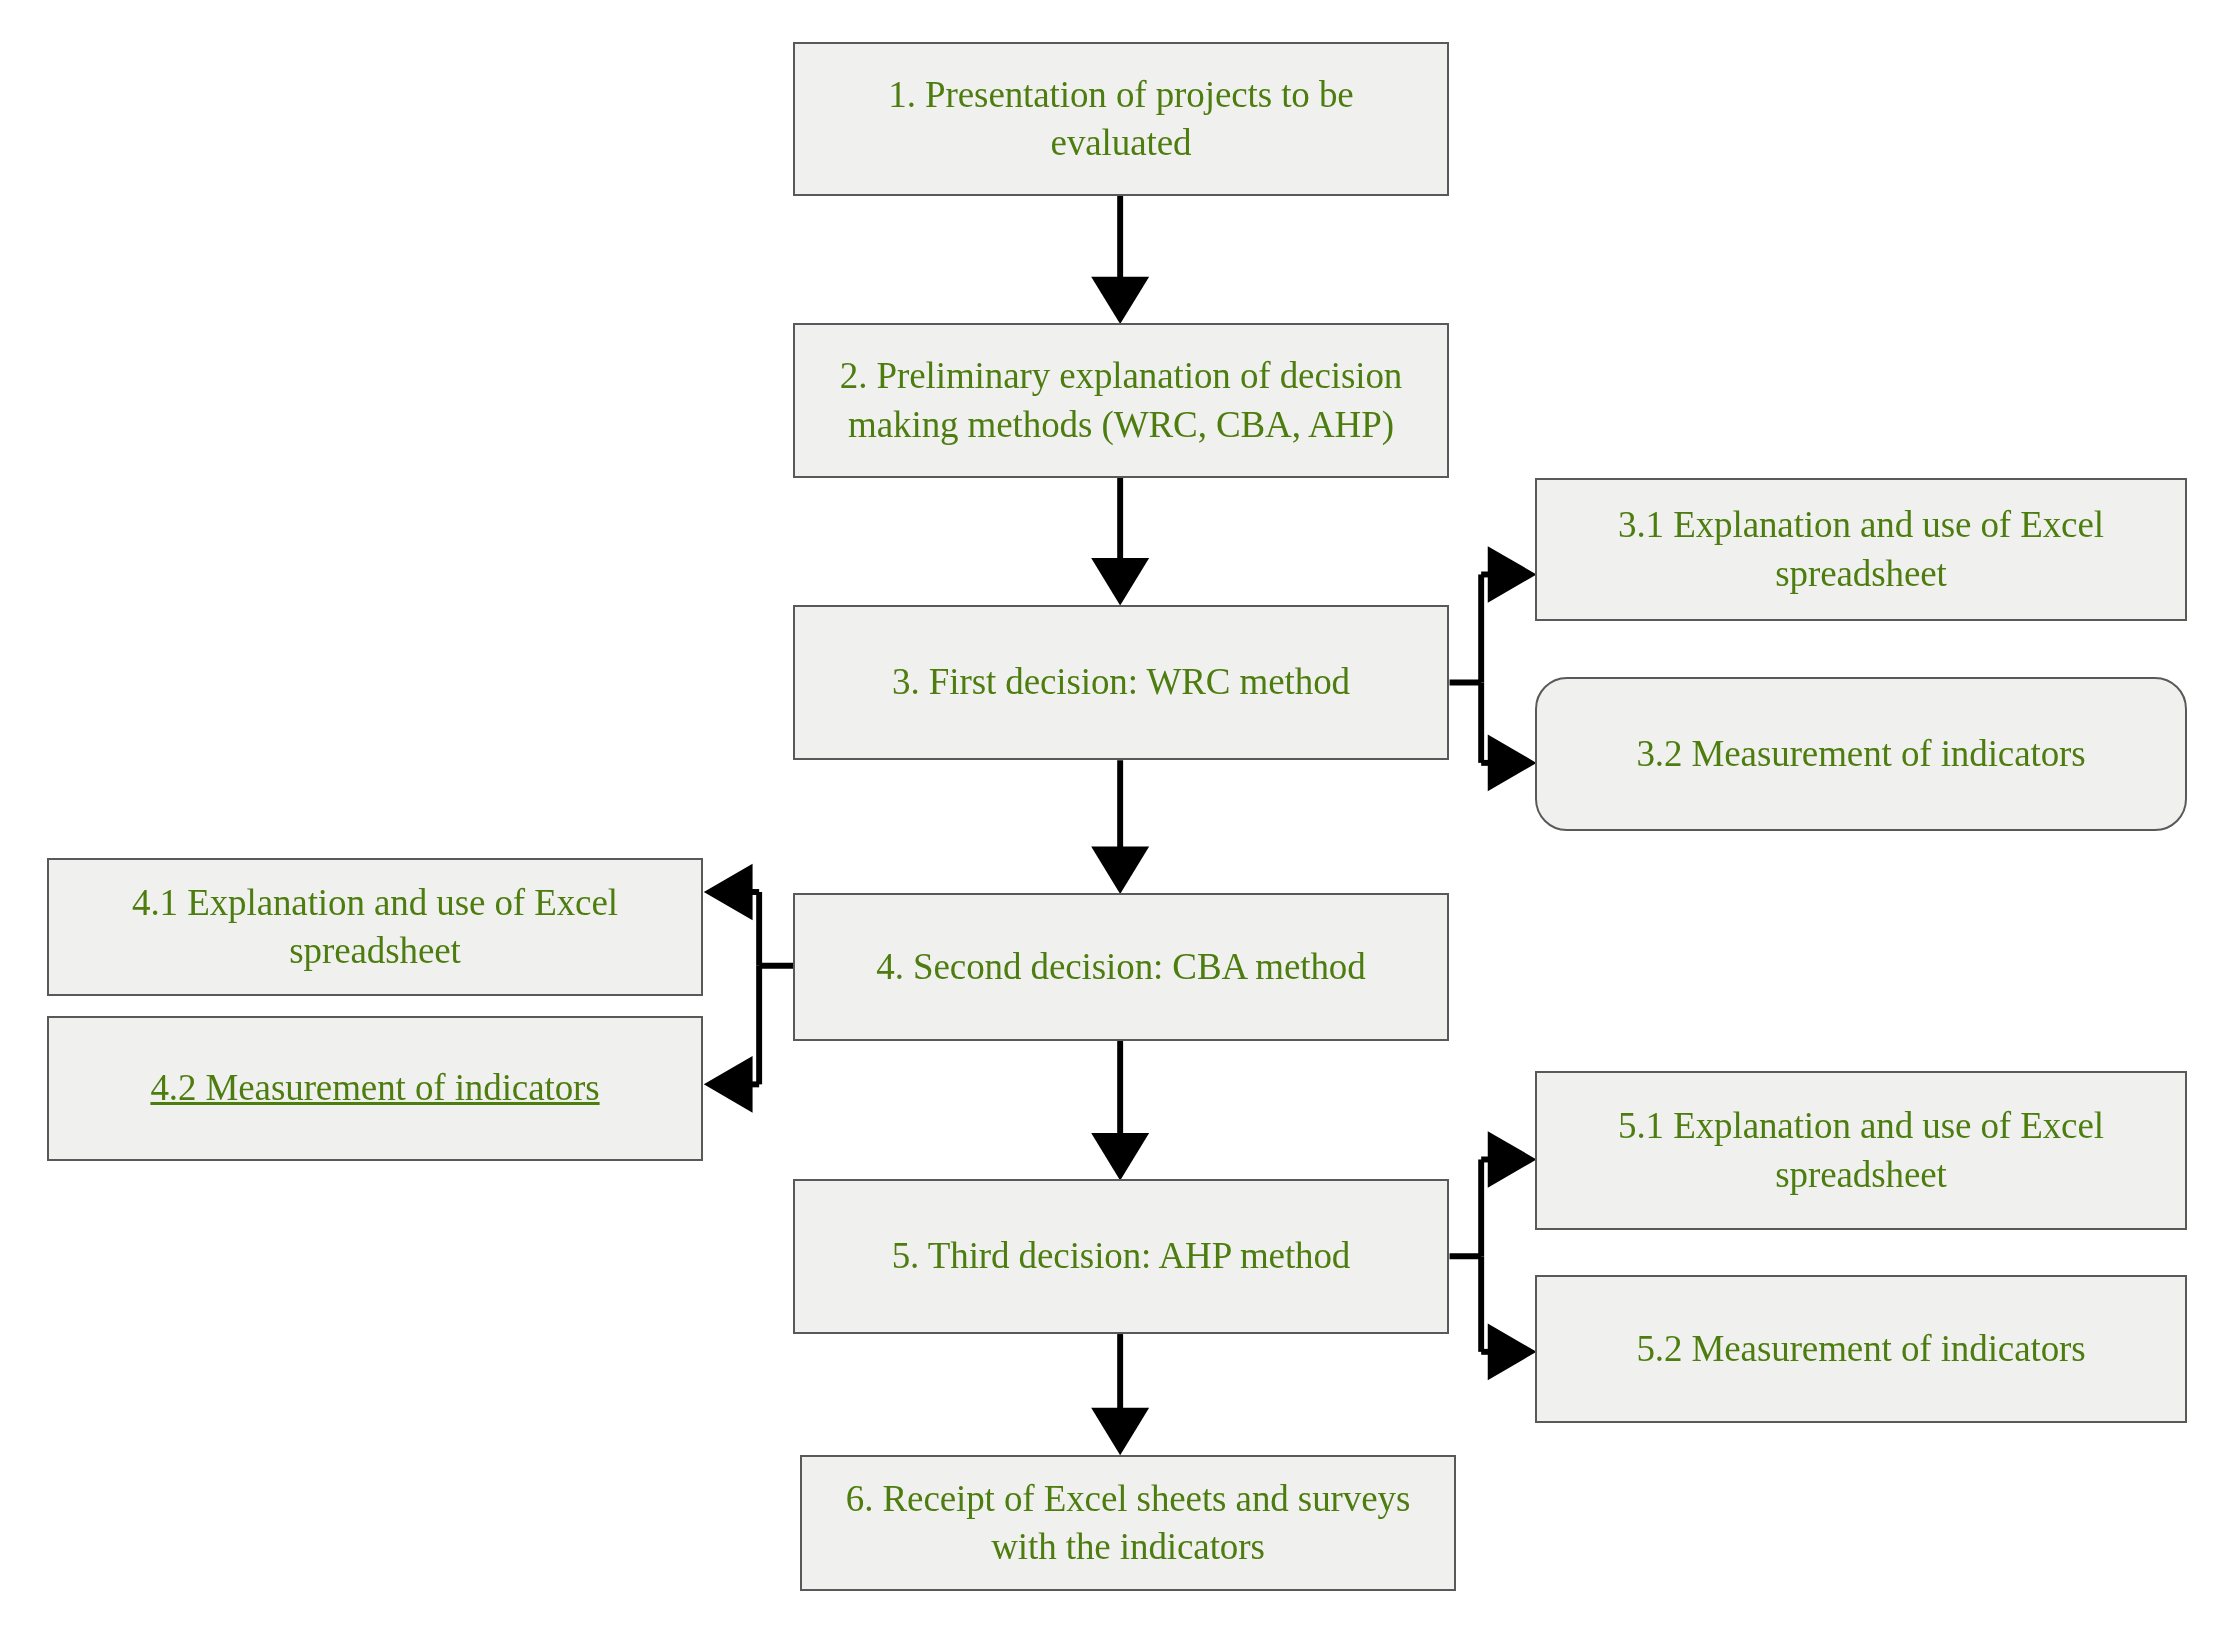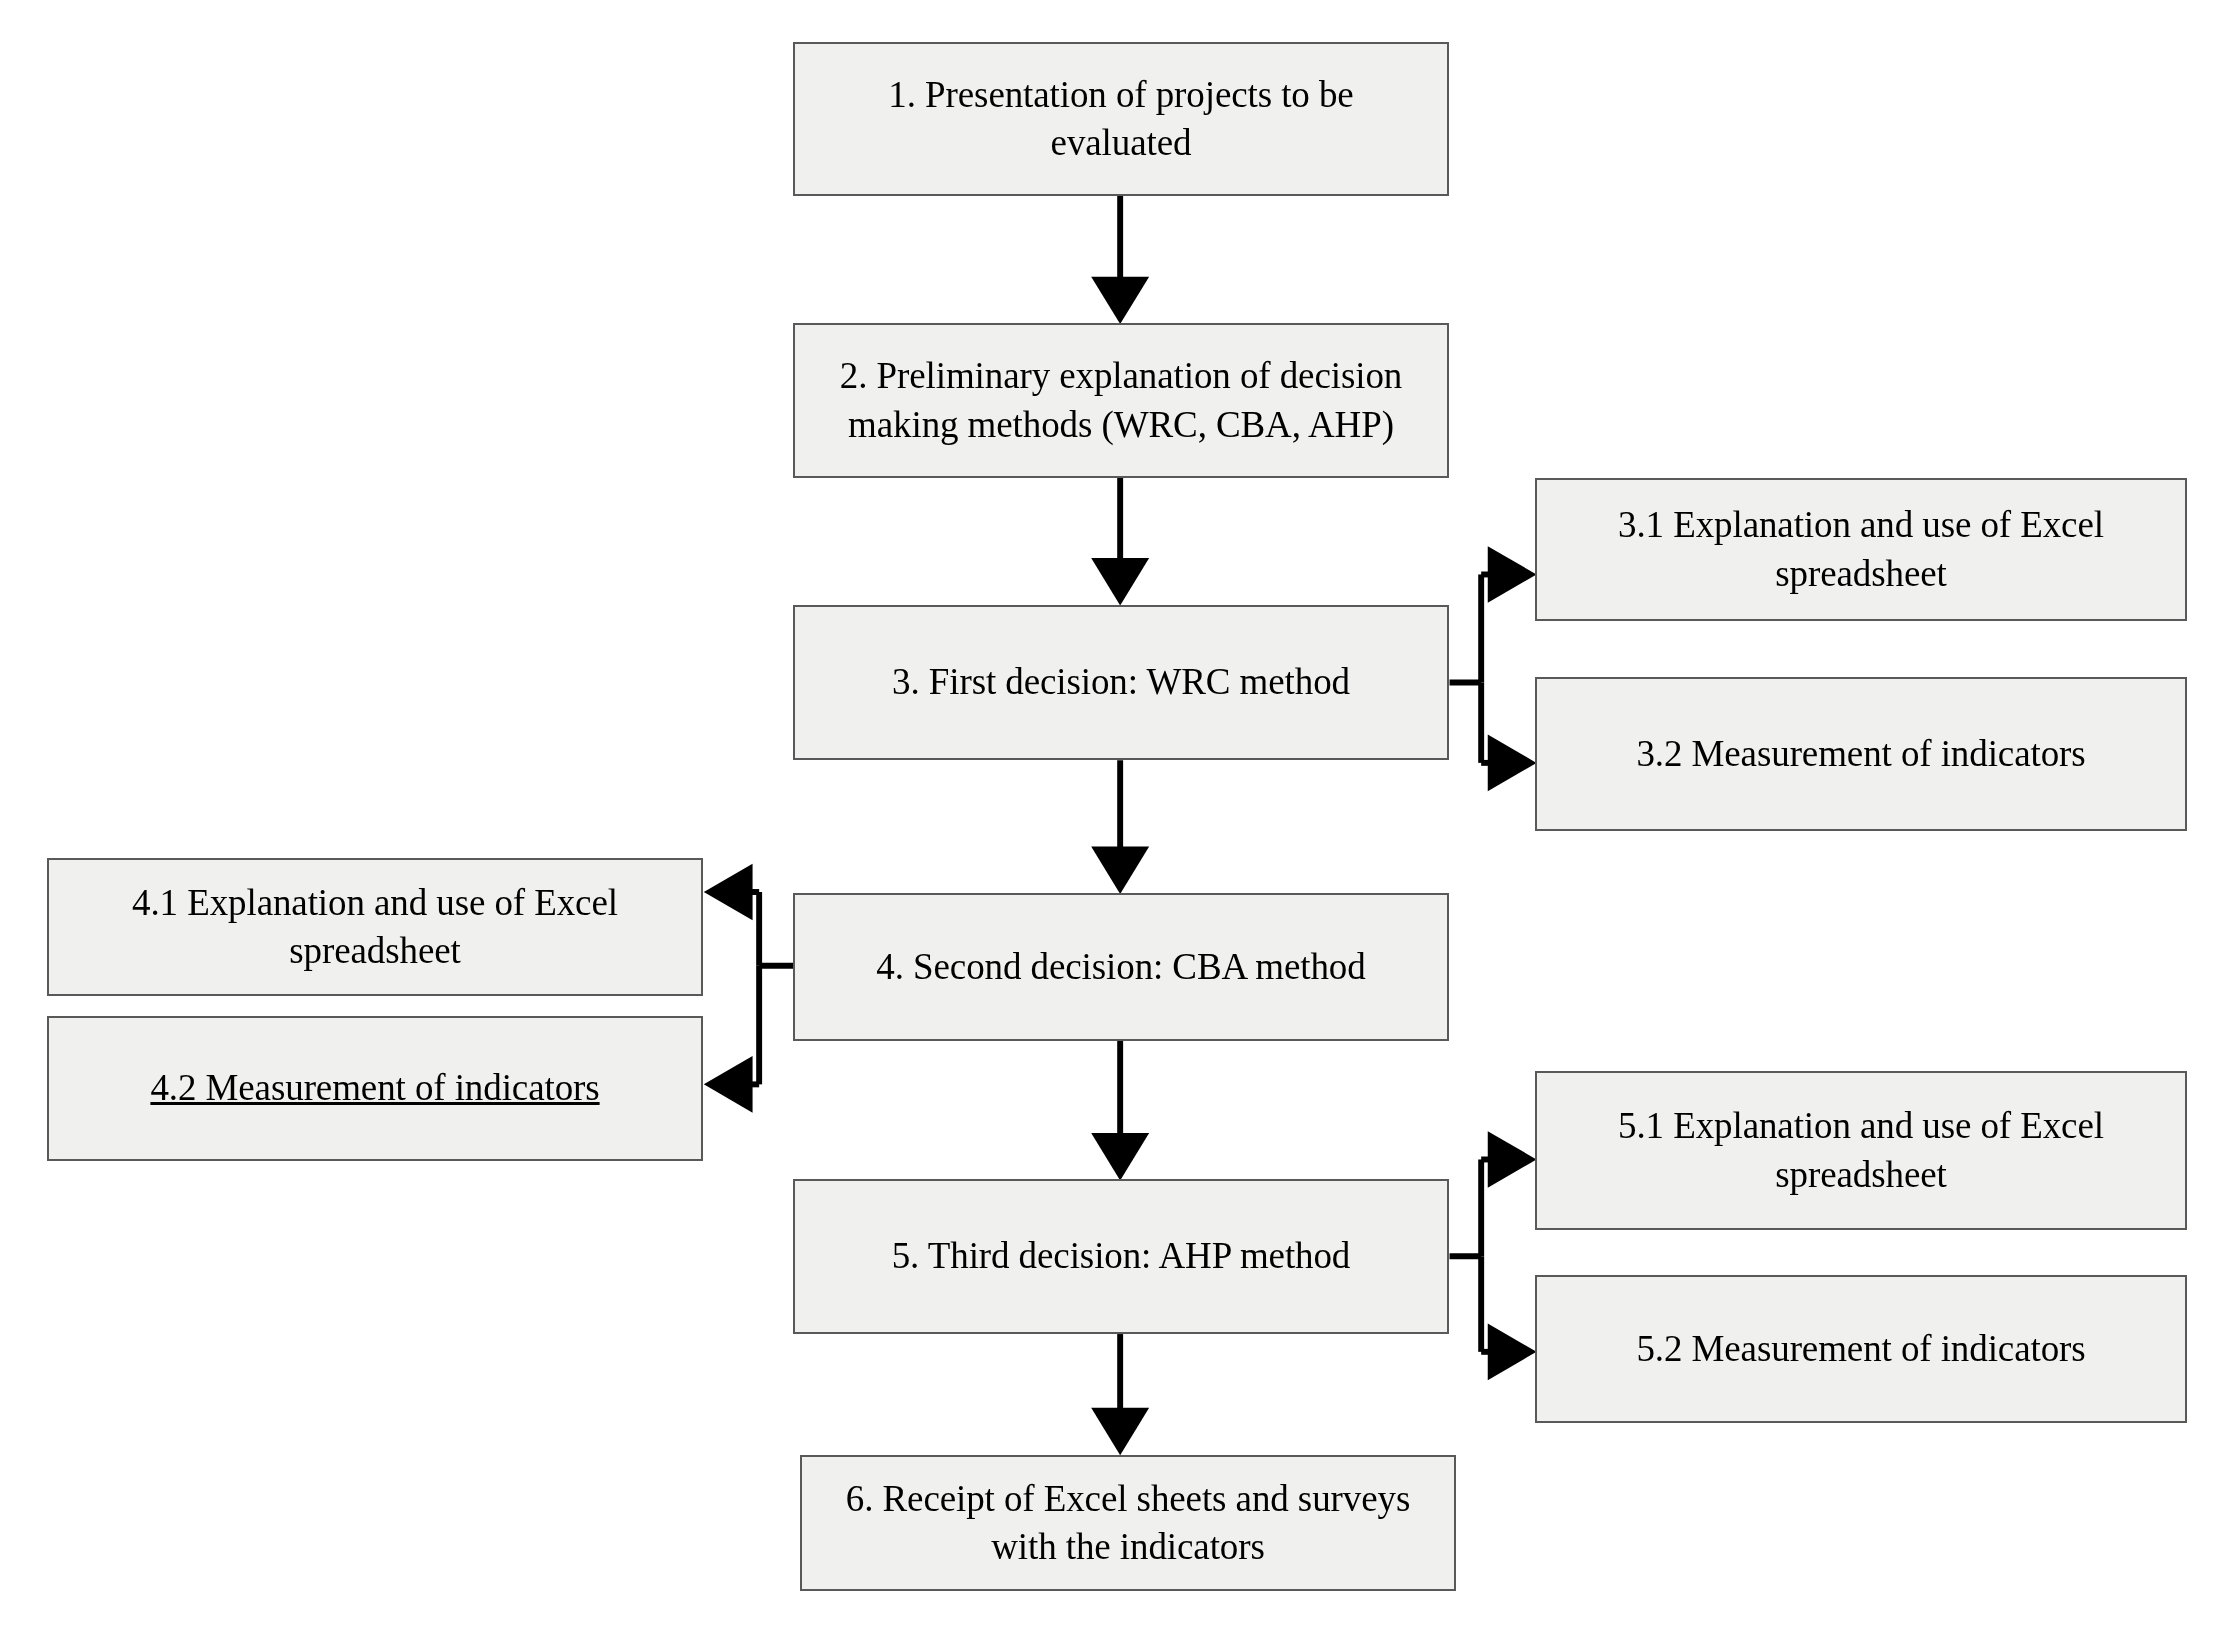--- a/index.html
+++ b/index.html
@@ -19,21 +19,21 @@
   }
   .node {
     position: absolute;
     box-sizing: border-box;
     background: #f0f0ef;
     border: 2px solid #595959;
     display: flex;
     align-items: center;
     justify-content: center;
     text-align: center;
-    color: #000000;
+    color: #4d7c0f;
     font-size: 37px;
     line-height: 1.30;
     font-family: "Liberation Serif", "DejaVu Serif", serif;
     padding: 4px 22.4px;
     letter-spacing: -0.1px;
   }
   .node-label {
     display: block;
     width: 100%;
     white-space: pre-line;
@@ -130,21 +130,21 @@
   </div>
 
   <div class="node" style="left:793px; top:605px; width:656px; height:155px;">
     <span class="node-label">3. First decision: WRC method</span>
   </div>
 
   <div class="node" style="left:1535px; top:478px; width:652px; height:143px;">
     <span class="node-label">3.1 Explanation and use of Excel spreadsheet</span>
   </div>
 
-  <div class="node" style="left:1535px; top:677px; width:652px; height:154px;">
+  <div class="node" style="left:1535px; top:677px; width:652px; height:154px;border-radius:32px;">
     <span class="node-label">3.2 Measurement of indicators</span>
   </div>
 
   <div class="node" style="left:793px; top:893px; width:656px; height:148px;">
     <span class="node-label">4. Second decision: CBA method</span>
   </div>
 
   <div class="node" style="left:47px; top:858px; width:656px; height:138px;">
     <span class="node-label">4.1 Explanation and use of Excel spreadsheet</span>
   </div>

